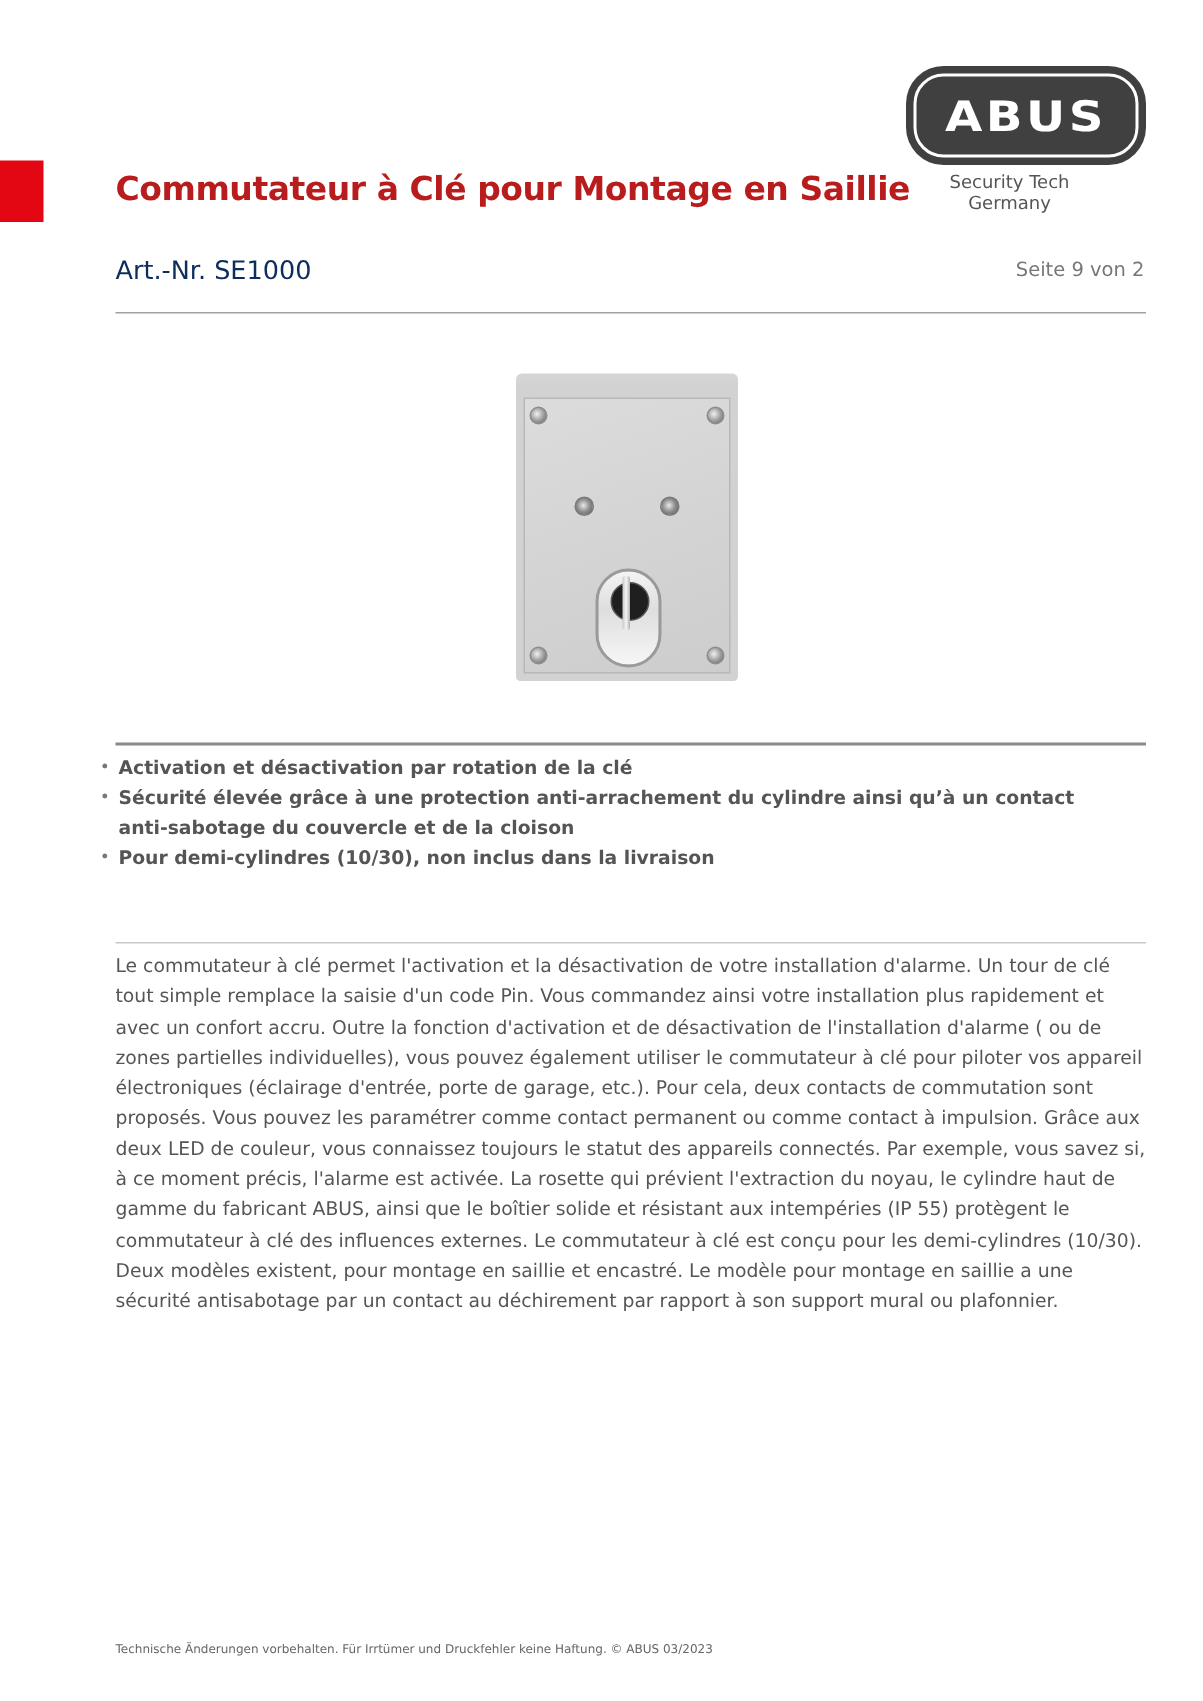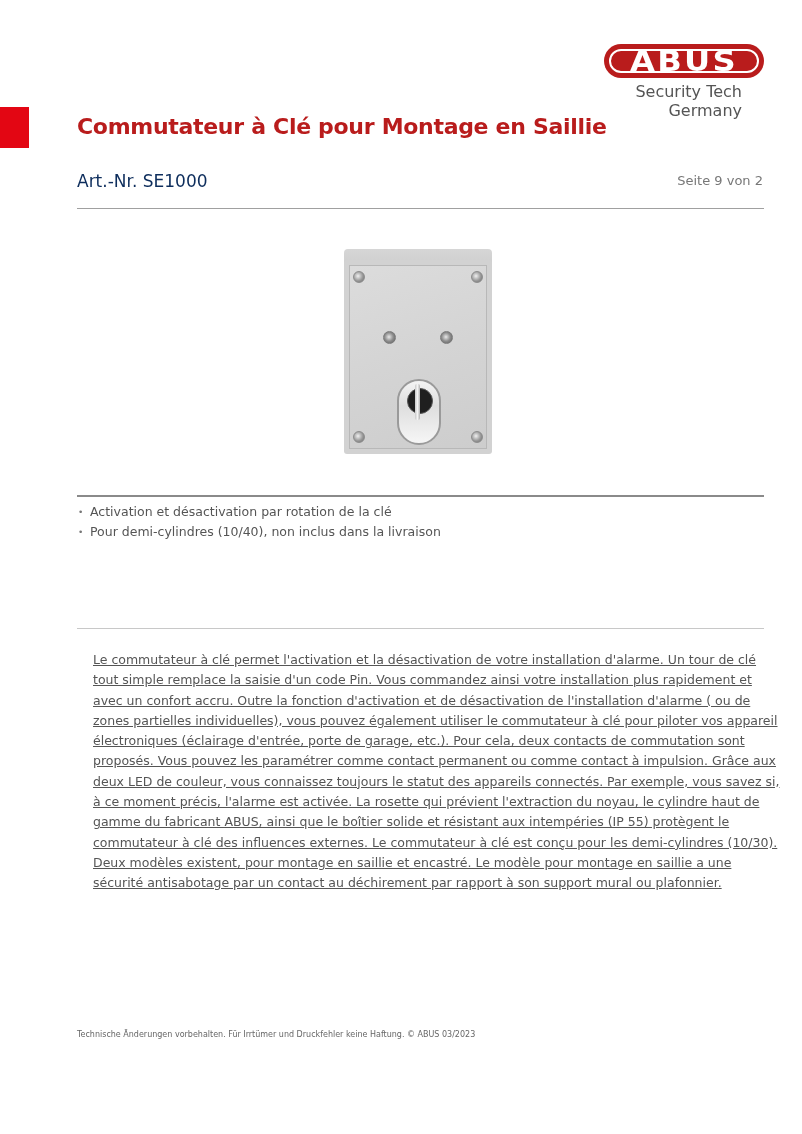--- a/index.html
+++ b/index.html
@@ -26,23 +26,23 @@
     .logo {
       position: absolute;
       left: 604px;
       top: 44px;
       width: 160px;
       text-align: center;
     }
     .logo-badge {
       position: relative;
       width: 160px;
-      height: 34px;
+      height: 66px;
       border-radius: 25px;
-      background: #b91c1c;
+      background: #404040;
       box-sizing: border-box;
     }
     .logo-badge-inner {
       position: absolute;
       left: 5px;
       top: 5px;
       right: 5px;
       bottom: 5px;
       border: 2px solid #ffffff;
       border-radius: 20px;
@@ -55,23 +55,23 @@
       font-family: "DejaVu Sans", sans-serif;
       font-weight: bold;
       font-size: 28px;
       color: #ffffff;
       letter-spacing: 2px;
       transform: scaleX(1.15);
     }
     .logo-tagline {
       margin-top: 4px;
       font-family: "DejaVu Sans", sans-serif;
-      font-size: 16px;
-      color: #555555;
-      text-align: right;
+      font-size: 12px;
+      color: #555555;
+      text-align: center;
       padding-right: 22px;
     }
     .title {
       position: absolute;
       left: 77px;
       top: 114px;
       margin: 0;
       font-family: "DejaVu Sans", sans-serif;
       font-weight: bold;
       font-size: 22px;
@@ -187,26 +187,27 @@
       left: 16px;
       top: 3px;
       width: 5px;
       height: 36px;
       background: linear-gradient(90deg, #c8c8c8, #f4f4f4, #b0b0b0);
       border-radius: 2px;
     }
 
     .features {
       position: absolute;
-      left: 77px;
+      left: 66px;
       top: 502px;
       margin: 0;
       padding: 0;
       list-style: none;
       width: 687px;
+      font-weight: bold;
     }
     .features li {
       position: relative;
       padding-left: 13px;
       font-size: 12.5px;
       line-height: 20px;
       color: #555555;
     }
     .features li::before {
       content: "•";
@@ -214,30 +215,29 @@
       left: 1px;
       top: 0;
       font-size: 9px;
       color: #777777;
     }
     .description {
       position: absolute;
       left: 77px;
       top: 634px;
       width: 690px;
-      margin: 16px;
+      margin: 0;
       font-size: 12.5px;
       line-height: 20.3px;
       color: #555555;
-      text-decoration: underline;
     }
     .footer {
       position: absolute;
       left: 77px;
-      top: 1030px;
+      top: 1095px;
       font-size: 8px;
       color: #666666;
     }
   </style>
 </head>
 <body>
 
 <div class="red-tab"></div>
 
 <div class="logo">
@@ -271,20 +271,21 @@
         <div class="key"></div>
       </div>
     </div>
   </div>
 </div>
 
 <div class="divider d2"></div>
 
 <ul class="features">
   <li>Activation et désactivation par rotation de la clé</li>
-  <li>Pour demi-cylindres (10/40), non inclus dans la livraison</li>
+  <li>Sécurité élevée grâce à une protection anti-arrachement du cylindre ainsi qu’à un contact anti-sabotage du couvercle et de la cloison</li>
+  <li>Pour demi-cylindres (10/30), non inclus dans la livraison</li>
 </ul>
 
 <div class="divider d3"></div>
 
 <p class="description">Le commutateur à clé permet l'activation et la désactivation de votre installation d'alarme. Un tour de clé tout simple remplace la saisie d'un code Pin. Vous commandez ainsi votre installation plus rapidement et avec un confort accru. Outre la fonction d'activation et de désactivation de l'installation d'alarme ( ou de zones partielles individuelles), vous pouvez également utiliser le commutateur à clé pour piloter vos appareil électroniques (éclairage d'entrée, porte de garage, etc.). Pour cela, deux contacts de commutation sont proposés. Vous pouvez les paramétrer comme contact permanent ou comme contact à impulsion. Grâce aux deux LED de couleur, vous connaissez toujours le statut des appareils connectés. Par exemple, vous savez si, à ce moment précis, l'alarme est activée. La rosette qui prévient l'extraction du noyau, le cylindre haut de gamme du fabricant ABUS, ainsi que le boîtier solide et résistant aux intempéries (IP 55) protègent le commutateur à clé des influences externes. Le commutateur à clé est conçu pour les demi-cylindres (10/30). Deux modèles existent, pour montage en saillie et encastré. Le modèle pour montage en saillie a une sécurité antisabotage par un contact au déchirement par rapport à son support mural ou plafonnier.</p>
 
 <div class="footer">Technische Änderungen vorbehalten. Für Irrtümer und Druckfehler keine Haftung. © ABUS 03/2023</div>
 
 </body></html>

